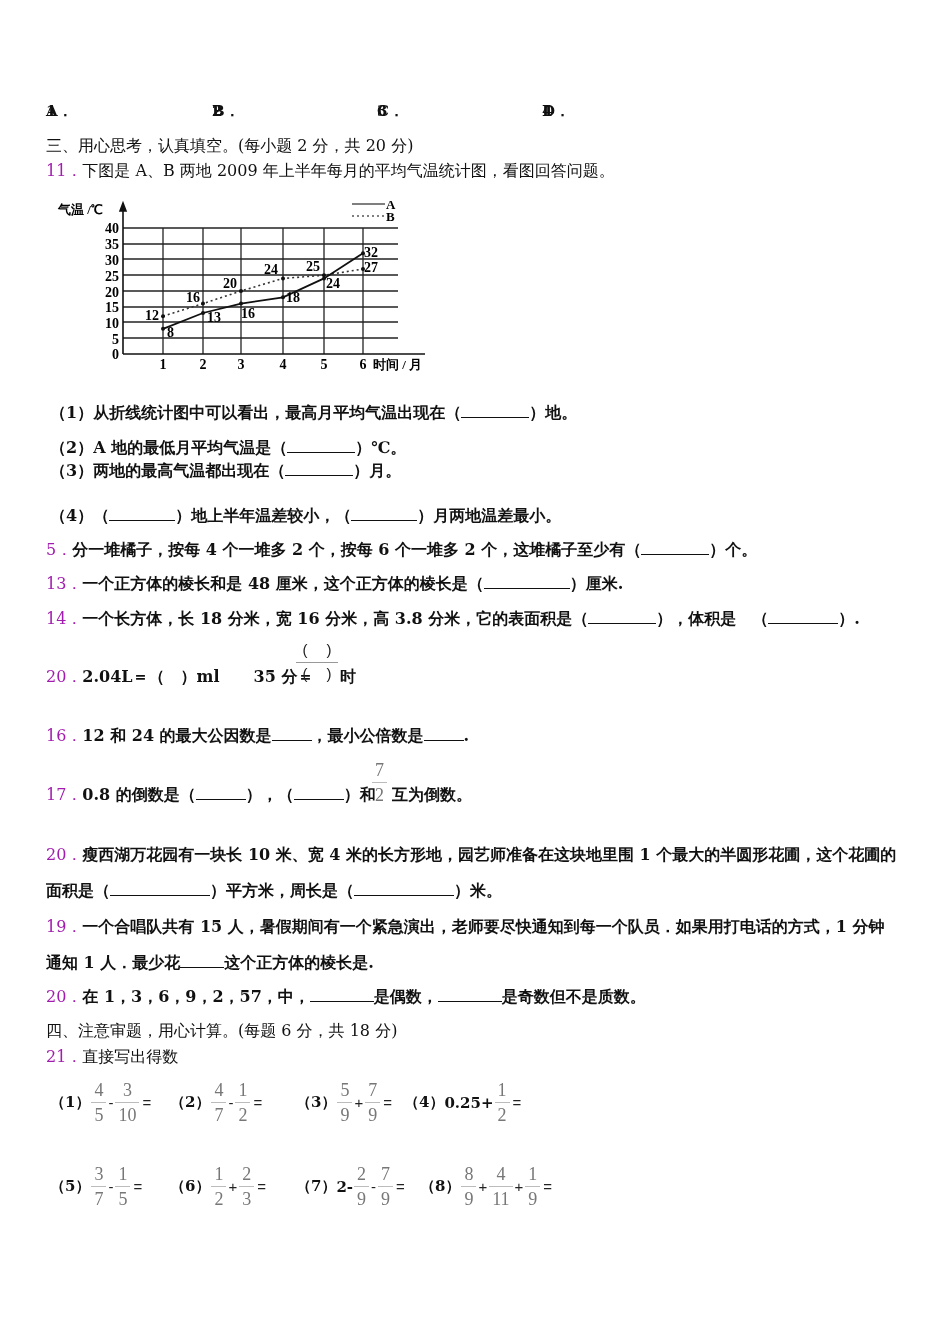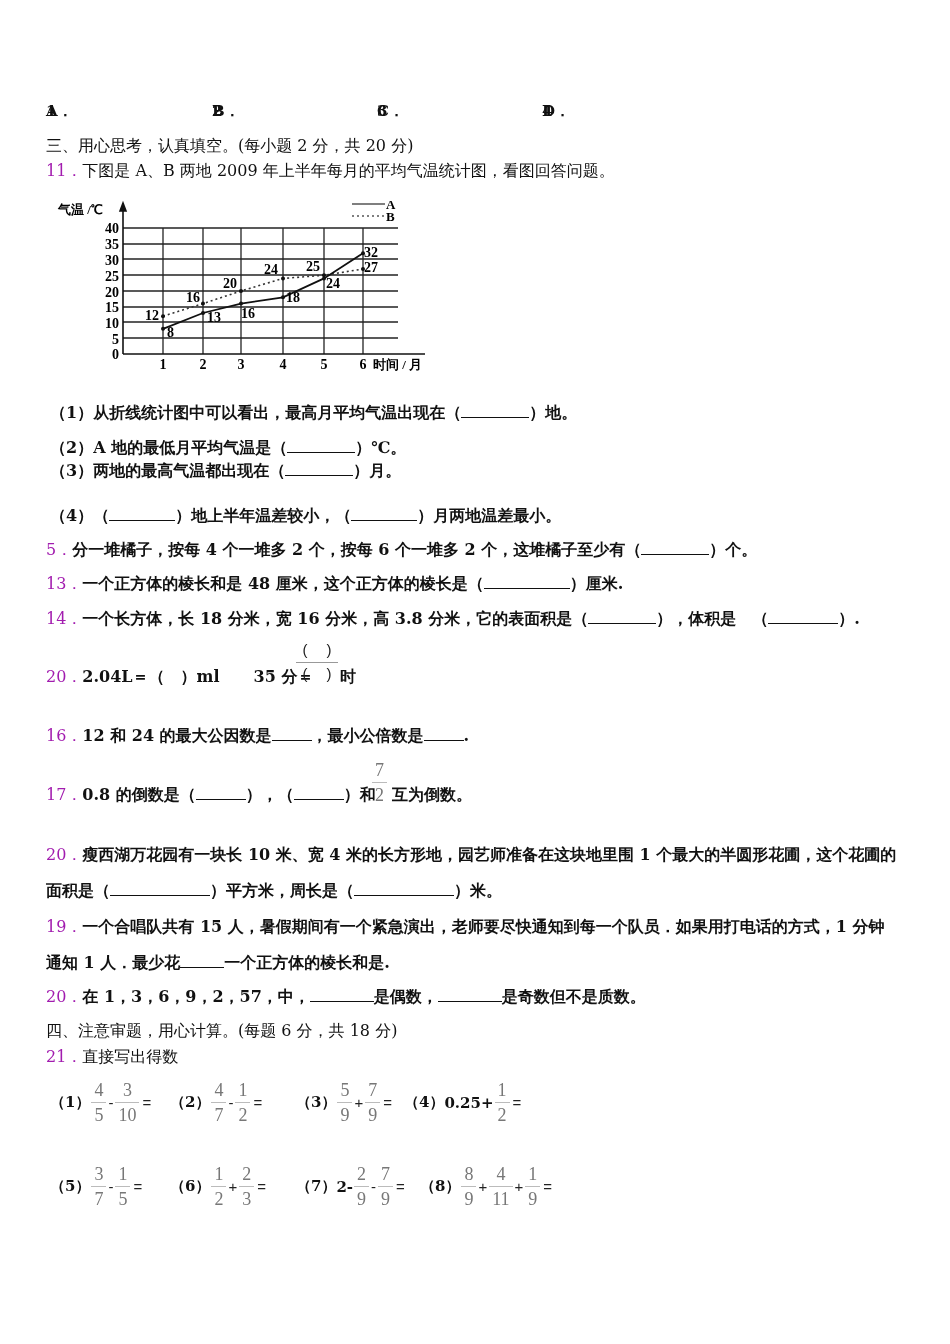--- a/index.html
+++ b/index.html
@@ -181,21 +181,21 @@
   <span class="num">20．</span><span>瘦西湖万花园有一块长 10 米、宽 4 米的长方形地，园艺师准备在这块地里围 1 个最大的半圆形花圃，这个花圃的</span>
 </div>
 <div class="abs line b" style="top:881px;left:46px">
   <span>面积是（</span><span class="blank" style="width:100px"></span><span>）平方米，周长是（</span><span class="blank" style="width:100px"></span><span>）米。</span>
 </div>
 
 <div class="abs line b" style="top:917px;left:46px">
   <span class="num">19．</span><span>一个合唱队共有 15 人，暑假期间有一个紧急演出，老师要尽快通知到每一个队员．如果用打电话的方式，1 分钟</span>
 </div>
 <div class="abs line b" style="top:953px;left:46px">
-  <span>通知 1 人．最少花</span><span class="blank" style="width:44px"></span><span>一个正方体的棱长和是.</span>
+  <span>通知 1 人．最少花</span><span class="blank" style="width:44px"></span><span>这个正方体的棱长是.</span>
 </div>
 
 <div class="abs line b" style="top:987px;left:46px">
   <span class="num">20．</span><span>在 1，3，6，9，2，57，中，</span><span class="blank" style="width:64px"></span><span>是偶数，</span><span class="blank" style="width:64px"></span><span>是奇数但不是质数。</span>
 </div>
 
 <div class="abs line" style="top:1021px;left:46px">四、注意审题，用心计算。(每题 6 分，共 18 分)</div>
 <div class="abs line" style="top:1047px;left:46px">
   <span class="num">21．</span><span>直接写出得数</span>
 </div>

